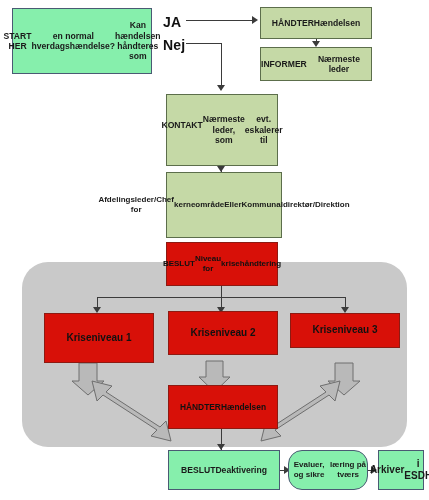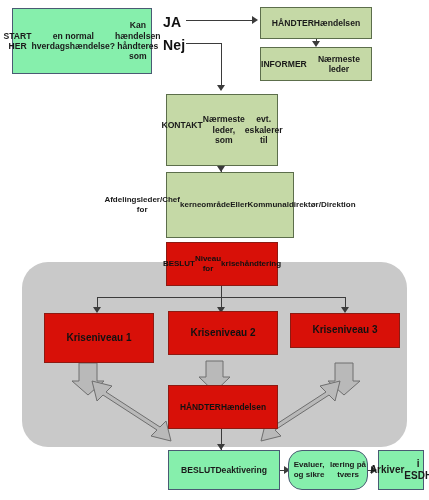--- a/index.html
+++ b/index.html
@@ -135,21 +135,21 @@
 
   <div class="box green" style="left:166px;top:94px;width:112px;height:72px;font-size:8.6px;">
     <div class="ttl" style="margin-bottom:10px;">KONTAKT</div>
     <div class="sub">Nærmeste leder, som</div>
     <div class="sub">evt. eskalerer til</div>
   </div>
 
   <div class="ln lnv" style="left:221px;top:166px;height:6px;"></div>
   <div class="arrowhead-down" style="left:217px;top:166px;"></div>
 
-  <div class="box green" style="left:166px;top:172px;width:128px;height:66px;font-size:8px;">
+  <div class="box green" style="left:166px;top:172px;width:116px;height:66px;font-size:8px;">
     <div class="sub">Afdelingsleder/Chef for</div>
     <div class="sub">kerneområde</div>
     <div class="sub">Eller</div>
     <div class="sub">Kommunaldirektør/</div>
     <div class="sub">Direktion</div>
   </div>
 
   <div class="box red" style="left:166px;top:242px;width:112px;height:44px;font-size:8px;">
     <div class="ttl">BESLUT</div>
     <div class="sub">Niveau for</div>

